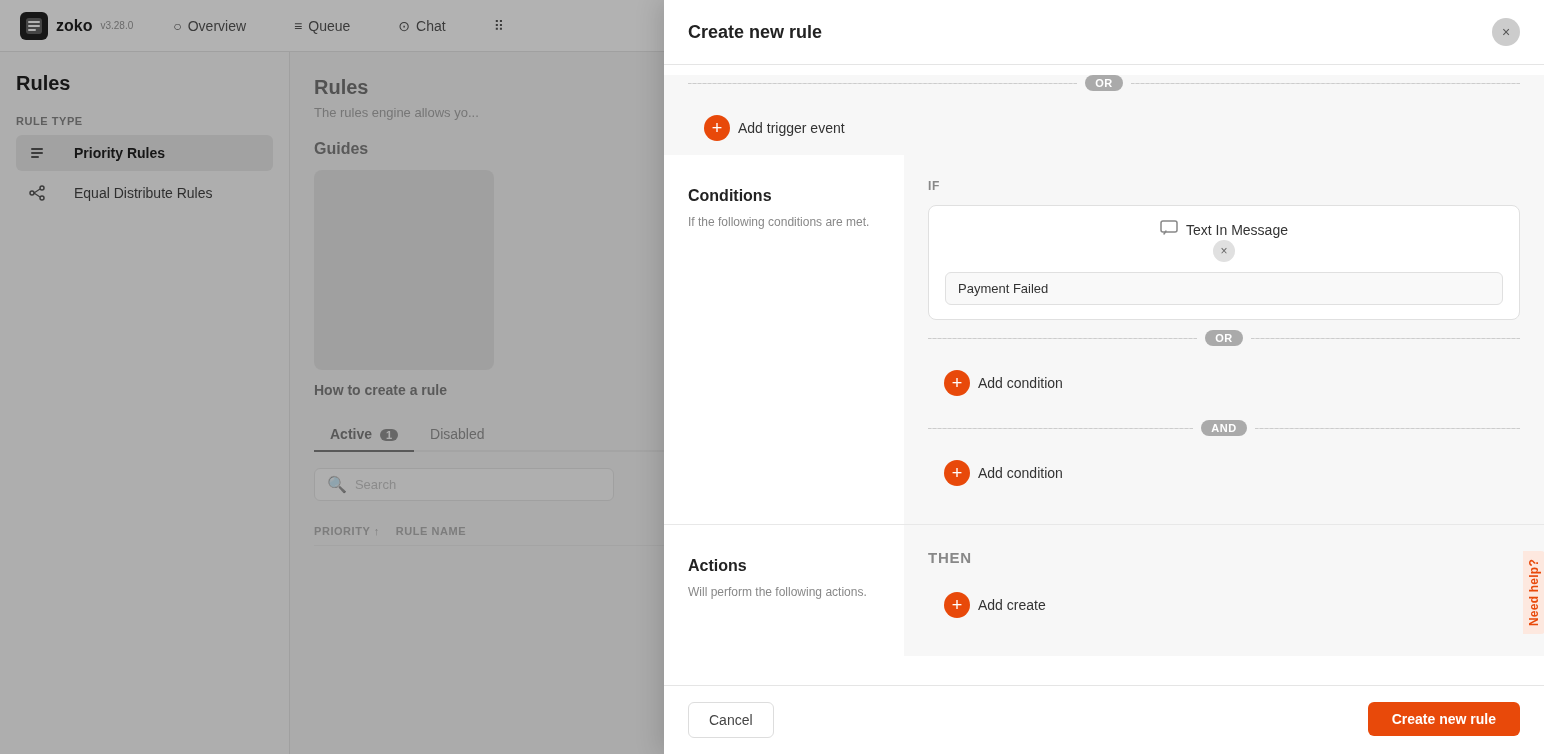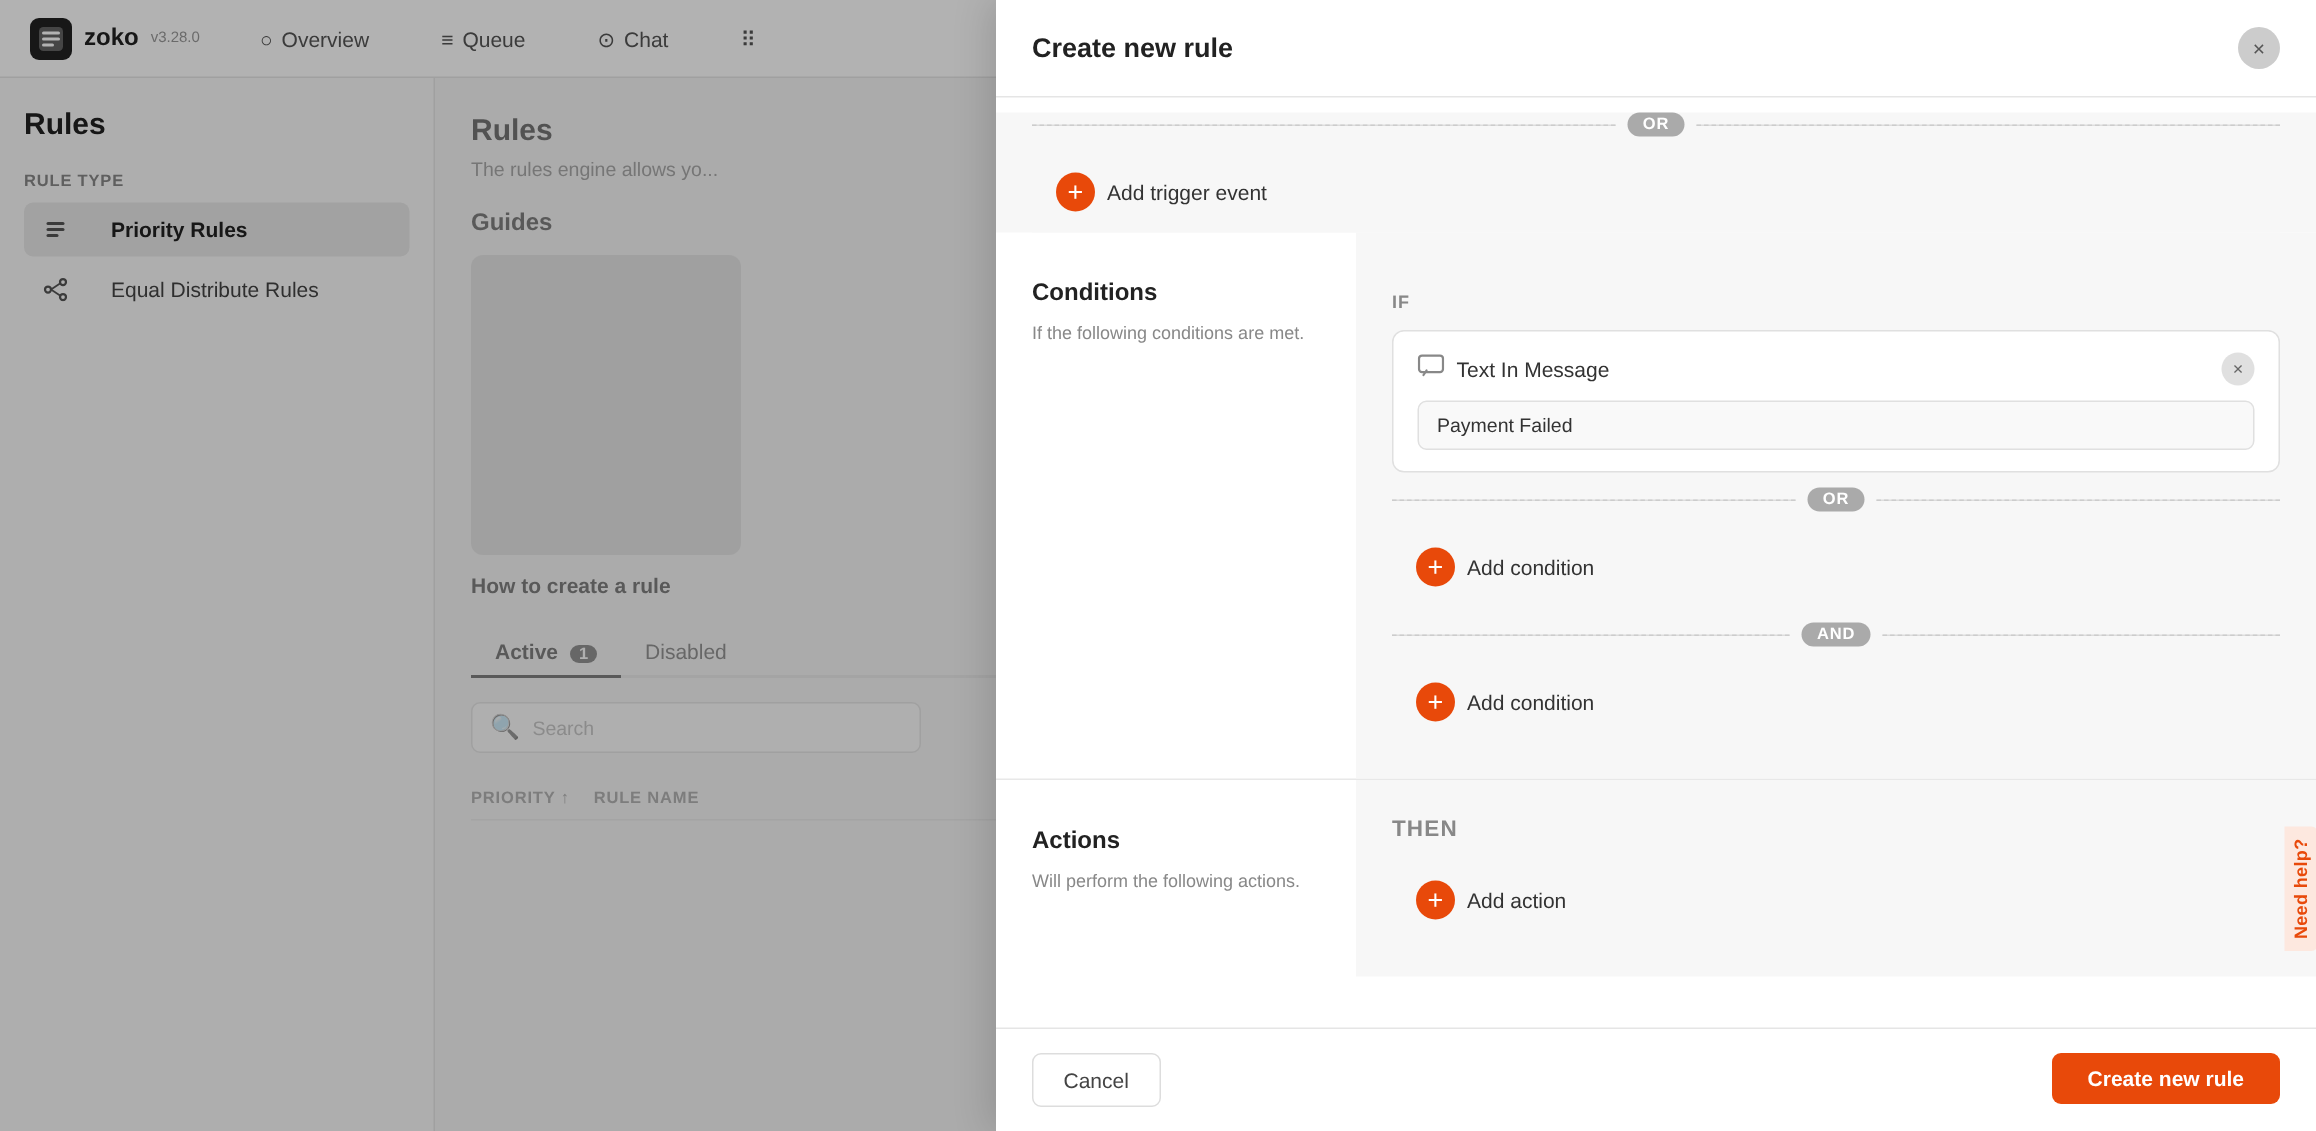--- a/index.html
+++ b/index.html
@@ -91,29 +91,29 @@
       width: 240px; flex-shrink: 0; padding: 32px 24px;
     }
     .section-label-title { font-size: 16px; font-weight: 700; color: #222; margin-bottom: 8px; }
     .section-label-desc { font-size: 12px; color: #888; line-height: 1.5; }
     .section-content-col {
       flex: 1; padding: 24px 24px;
       background: #f7f7f7;
     }
 
     
-    .if-label { font-size: 12px; font-weight: 600; color: #888; margin-bottom: 12px; text-transform: uppercase; letter-spacing: 0.05em; margin-top: 15px; }
+    .if-label { font-size: 12px; font-weight: 600; color: #888; margin-bottom: 12px; text-transform: uppercase; letter-spacing: 0.05em; }
 
     
     .condition-card {
       background: #fff; border-radius: 8px; border: 1px solid #e0e0e0;
       padding: 14px 16px; margin-bottom: 0;
     }
     .condition-header {
-      display: flex; align-items: center; justify-content: space-between; margin-bottom: 10px;
+      display: flex; align-items: center; justify-content: space-between; margin-bottom: 10px; flex-direction: column;
     }
     .condition-type {
       display: flex; align-items: center; gap: 8px; font-size: 14px; color: #333; font-weight: 500;
     }
     .condition-icon { color: #888; font-size: 16px; }
     .condition-remove {
       width: 22px; height: 22px; border-radius: 50%; background: #e0e0e0;
       display: flex; align-items: center; justify-content: center;
       font-size: 12px; color: #666; cursor: pointer; border: none; flex-shrink: 0;
     }
@@ -354,21 +354,21 @@
       <div class="modal-section" style="border-bottom: none;">
         <div class="section-label-col">
           <div class="section-label-title">Actions</div>
           <div class="section-label-desc">Will perform the following actions.</div>
         </div>
         <div class="section-content-col">
           <div class="then-label">THEN</div>
 
           <button class="add-condition-btn">
             <span class="plus-circle">+</span>
-            <span>Add action</span>
+            <span>Add create</span>
           </button>
         </div>
       </div>
 
     </div>
 
     <div class="modal-footer">
       <button class="cancel-btn">Cancel</button>
       <button class="create-btn">Create new rule</button>
     </div>

